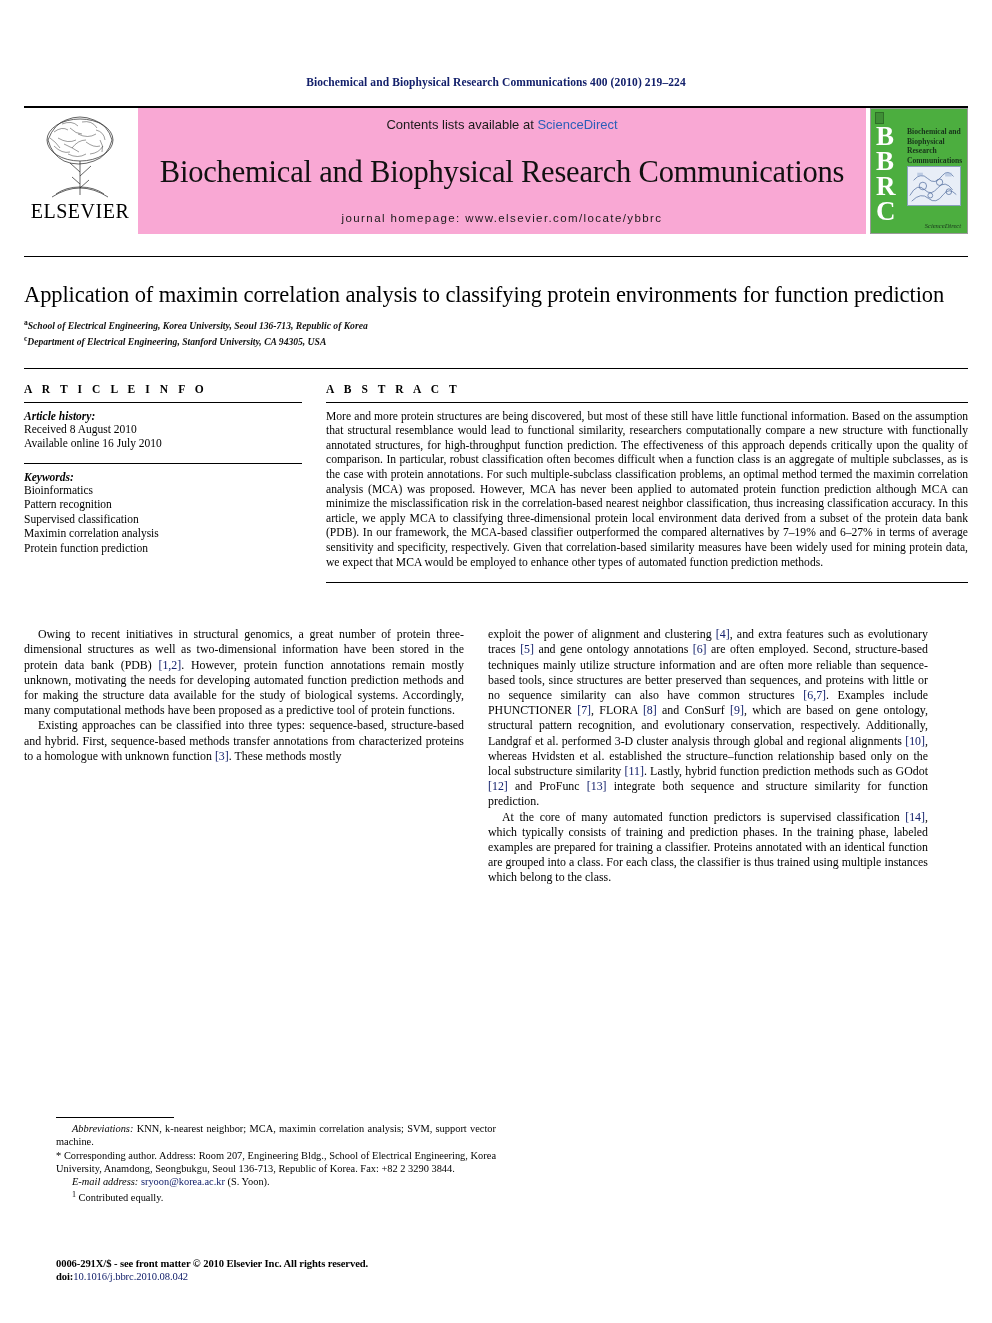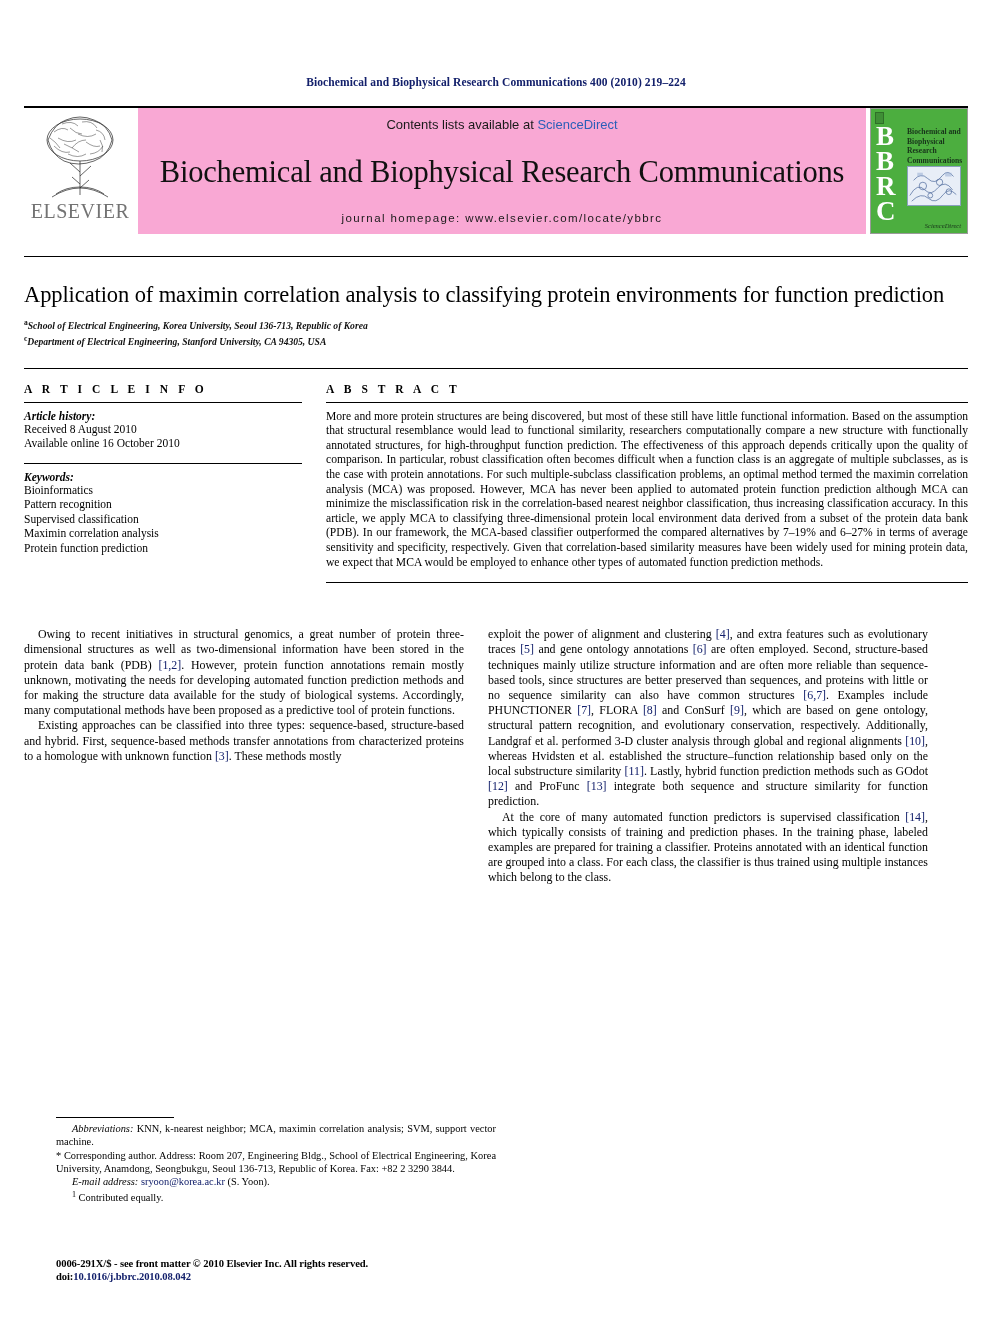--- a/index.html
+++ b/index.html
@@ -41,21 +41,21 @@
     flex-direction: column;
     align-items: center;
     justify-content: flex-start;
     padding-top: 6px;
   }
   .tree-svg { display:block; }
   .elsevier-word {
     font-family: "Liberation Serif", serif;
     font-size: 20px;
     letter-spacing: .5px;
-    color: #737373;
+    color: #000000;
     font-weight: normal;
     margin-top: 1px;
     line-height: 1;
   }
   .banner {
     flex: 1 1 auto;
     background: #f9a8d4;
     display: flex;
     flex-direction: column;
     justify-content: space-between;
@@ -226,21 +226,21 @@
 
   
   .page-footer {
     position: absolute;
     left: 56px; top: 1257px;
     font-size: 10.6px;
     line-height: 13px;
     font-weight: bold;
     letter-spacing: -.1px;
   }
-  .page-footer .doi-link { color: #13206b; font-weight: bold; }
+  .page-footer .doi-link { color: #13206b; font-weight: normal; }
 </style>
 </head>
 <body>
 
 <div class="page">
 
   <div class="runninghead">Biochemical and Biophysical Research Communications 400 (2010) 219–224</div>
 
   <div class="masthead">
 
@@ -313,21 +313,21 @@
   </div>
 
   <div class="info-rule"></div>
   <div class="infoblock">
 
     <div class="col-info">
       <div class="sec-head">A R T I C L E  I N F O</div>
       <div class="thin-rule"></div>
       <div class="meta-label">Article history:</div>
       <div class="meta-line">Received 8 August 2010</div>
-      <div class="meta-line">Available online 16 October 2010</div>
+      <div class="meta-line">Available online 16 July 2010</div>
       <div class="thin-rule" style="margin-top:12px;"></div>
       <div class="meta-label">Keywords:</div>
       <div class="kw-list">Bioinformatics</div>
       <div class="kw-list">Pattern recognition</div>
       <div class="kw-list">Supervised classification</div>
       <div class="kw-list">Maximin correlation analysis</div>
       <div class="kw-list">Protein function prediction</div>
     </div>
 
     <div class="col-abs">

